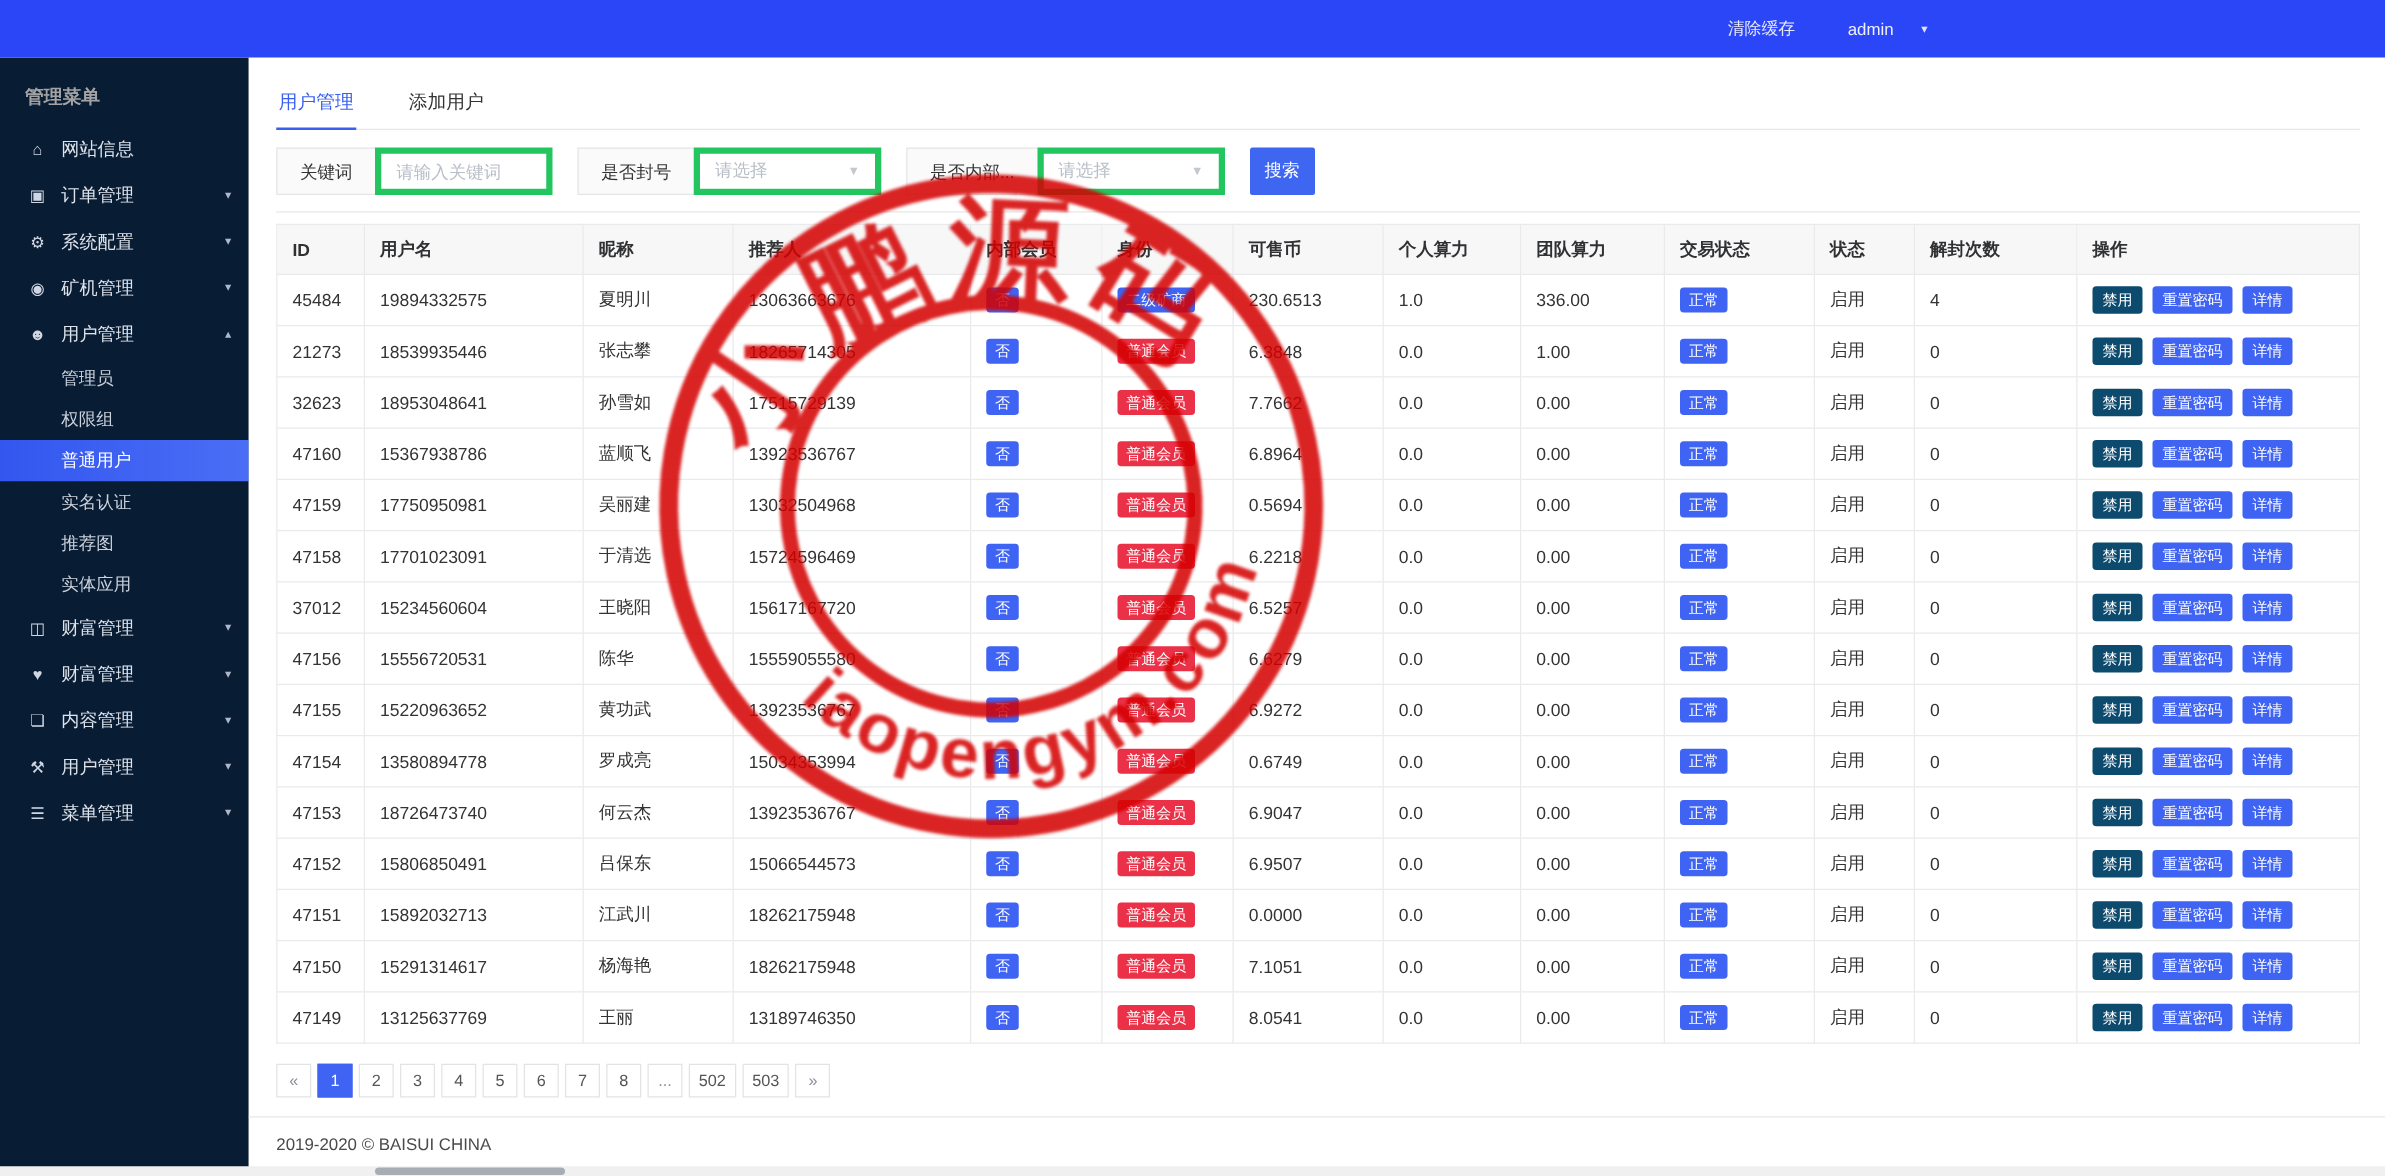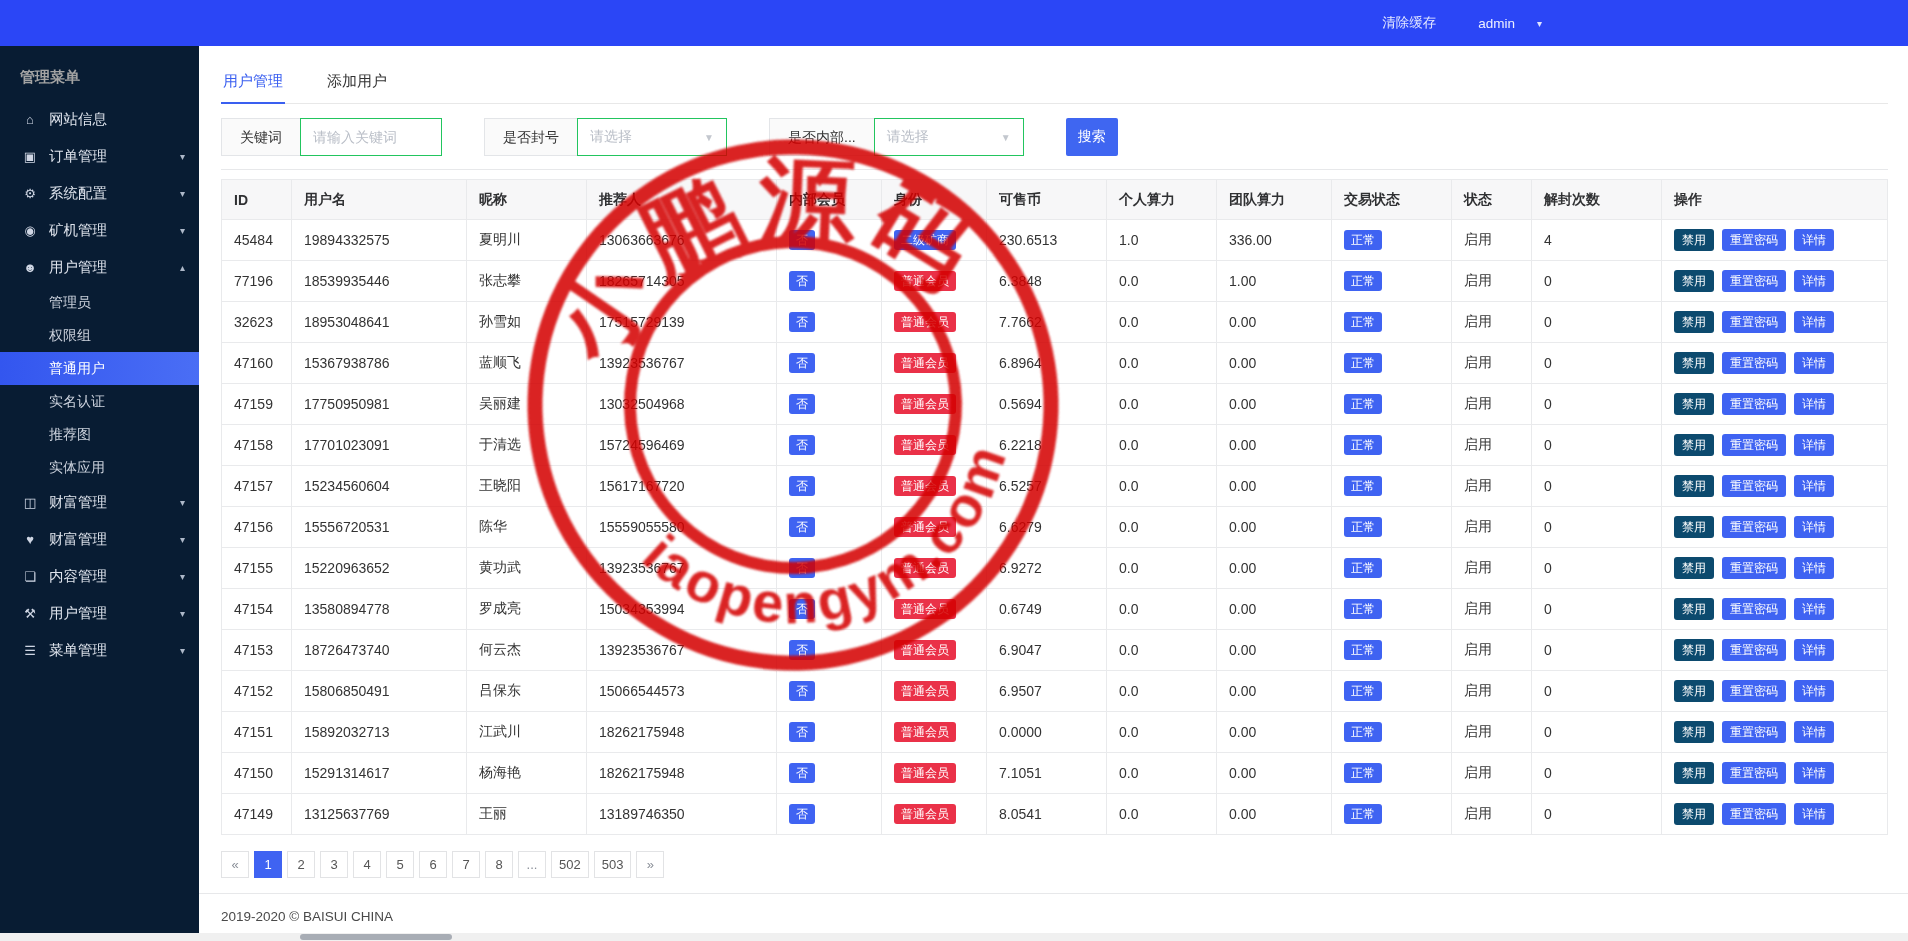--- a/index.html
+++ b/index.html
@@ -29,24 +29,24 @@
   .sb-sub-item { color: #ccd2dd; font-size: 14px; height: 33px; line-height: 33px; padding-left: 49px; cursor: pointer; }
   .sb-sub-item.active { background: linear-gradient(90deg,#3356ef,#4a6ef5); color: #fff; }
 
   
   .tabs { display: flex; gap: 40px; padding-top: 16px; border-bottom: 1px solid #e8e8e8; }
   .tab { font-size: 15px; color: #333; padding: 10px 2px 12px 2px; cursor: pointer; position: relative; }
   .tab.active { color: #3a5ff0; }
   .tab.active::after { content: ""; position: absolute; left: 0; right: 0; bottom: -1px; height: 2px; background: #3a5ff0; }
 
   
-  .filterbar { display: flex; align-items: center; gap: 42px; margin-top: 14px; }
+  .filterbar { display: flex; align-items: center; gap: 20px; margin-top: 14px; }
   .fgroup { display: flex; }
   .flabel { background: #fafafa; border: 1px solid #e3e5e8; height: 38px; line-height: 36px; padding: 0 18px; font-size: 14px; color: #333; white-space: nowrap; }
-  .finput, .fselect { border: 1px solid #22c55e; margin-left: -1px; height: 38px; padding: 0 12px; font-size: 14px; color: #333; background: #fff; outline: none; font-family: inherit; }
+  .finput, .fselect { border: 5px solid #22c55e; margin-left: -1px; height: 38px; padding: 0 12px; font-size: 14px; color: #333; background: #fff; outline: none; font-family: inherit; }
   .finput { width: 142px; }
   .finput::placeholder { color: #b9bec7; }
   .fselect { width: 150px; display: flex; align-items: center; justify-content: space-between; cursor: pointer; }
   .fselect .ph { color: #b9bec7; }
   .fselect .dd { color: #c3c7ce; font-size: 10px; }
   .search-btn { background: #3f66f1; color: #fff; border: none; height: 38px; width: 52px; font-size: 14px; border-radius: 2px; cursor: pointer; font-family: inherit; }
 
   .divider { border-top: 1px solid #e7e8ea; margin-top: 13px; }
 
   
@@ -228,21 +228,21 @@
             <td><span class="badge b-blue">二级矿商</span></td>
             <td>230.6513</td>
             <td>1.0</td>
             <td>336.00</td>
             <td><span class="badge b-blue">正常</span></td>
             <td>启用</td>
             <td>4</td>
             <td><button class="btn btn-red">禁用</button><button class="btn btn-blue">重置密码</button><button class="btn btn-blue">详情</button></td>
           </tr>
           <tr>
-            <td>77196</td>
+            <td>21273</td>
             <td>18539935446</td>
             <td>张志攀</td>
             <td>18265714305</td>
             <td><span class="badge b-blue">否</span></td>
             <td><span class="badge b-red">普通会员</span></td>
             <td>6.3848</td>
             <td>0.0</td>
             <td>1.00</td>
             <td><span class="badge b-blue">正常</span></td>
             <td>启用</td>
@@ -303,21 +303,21 @@
             <td><span class="badge b-red">普通会员</span></td>
             <td>6.2218</td>
             <td>0.0</td>
             <td>0.00</td>
             <td><span class="badge b-blue">正常</span></td>
             <td>启用</td>
             <td>0</td>
             <td><button class="btn btn-red">禁用</button><button class="btn btn-blue">重置密码</button><button class="btn btn-blue">详情</button></td>
           </tr>
           <tr>
-            <td>47157</td>
+            <td>37012</td>
             <td>15234560604</td>
             <td>王晓阳</td>
             <td>15617167720</td>
             <td><span class="badge b-blue">否</span></td>
             <td><span class="badge b-red">普通会员</span></td>
             <td>6.5257</td>
             <td>0.0</td>
             <td>0.00</td>
             <td><span class="badge b-blue">正常</span></td>
             <td>启用</td>

